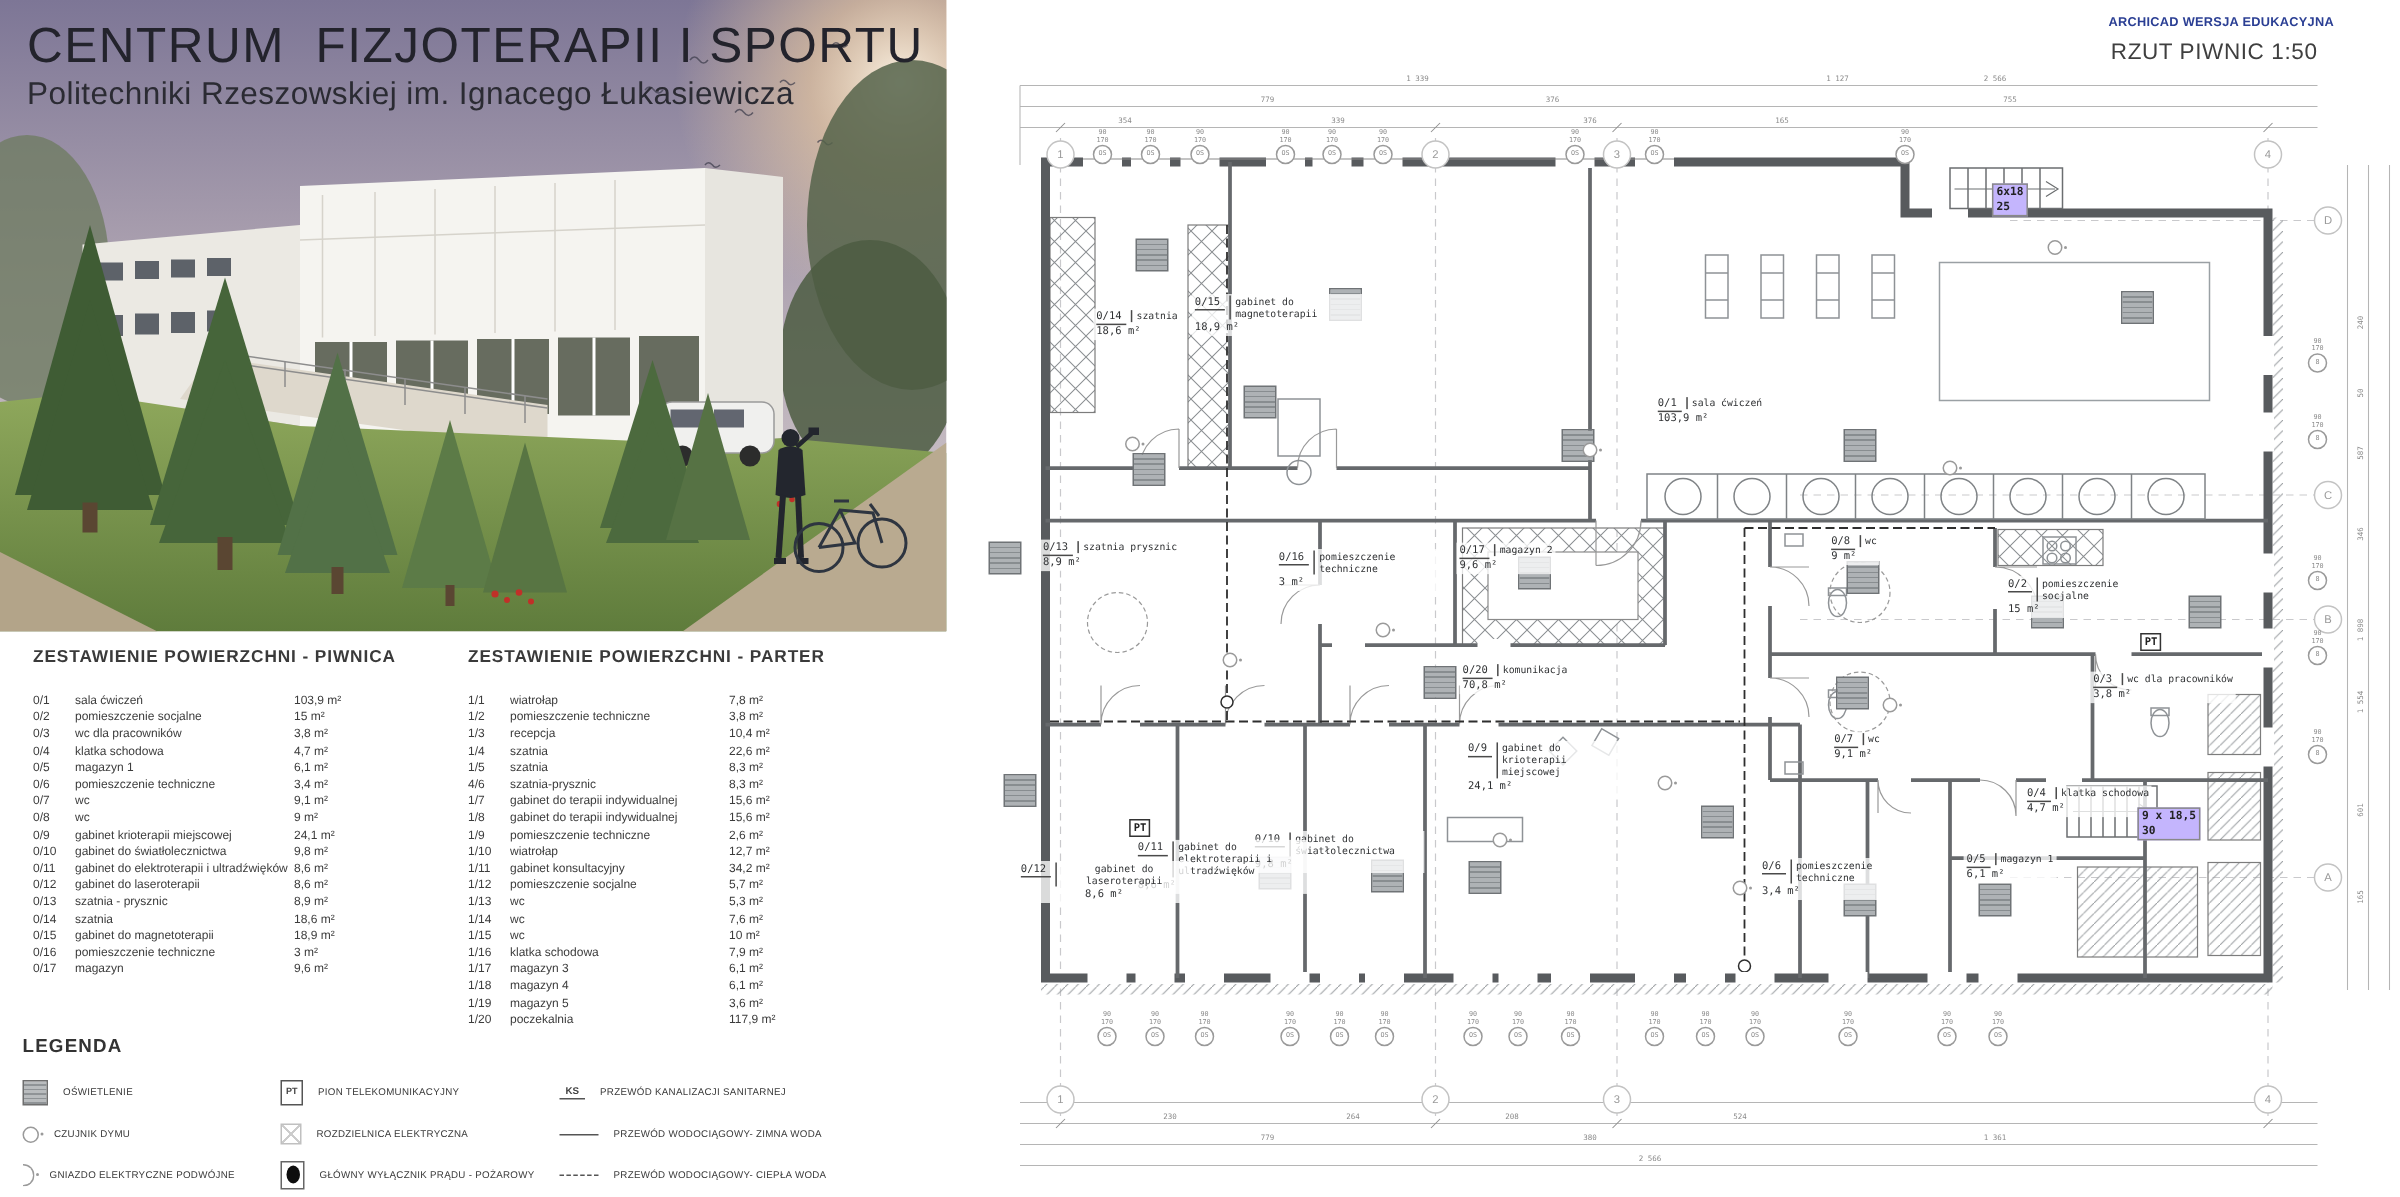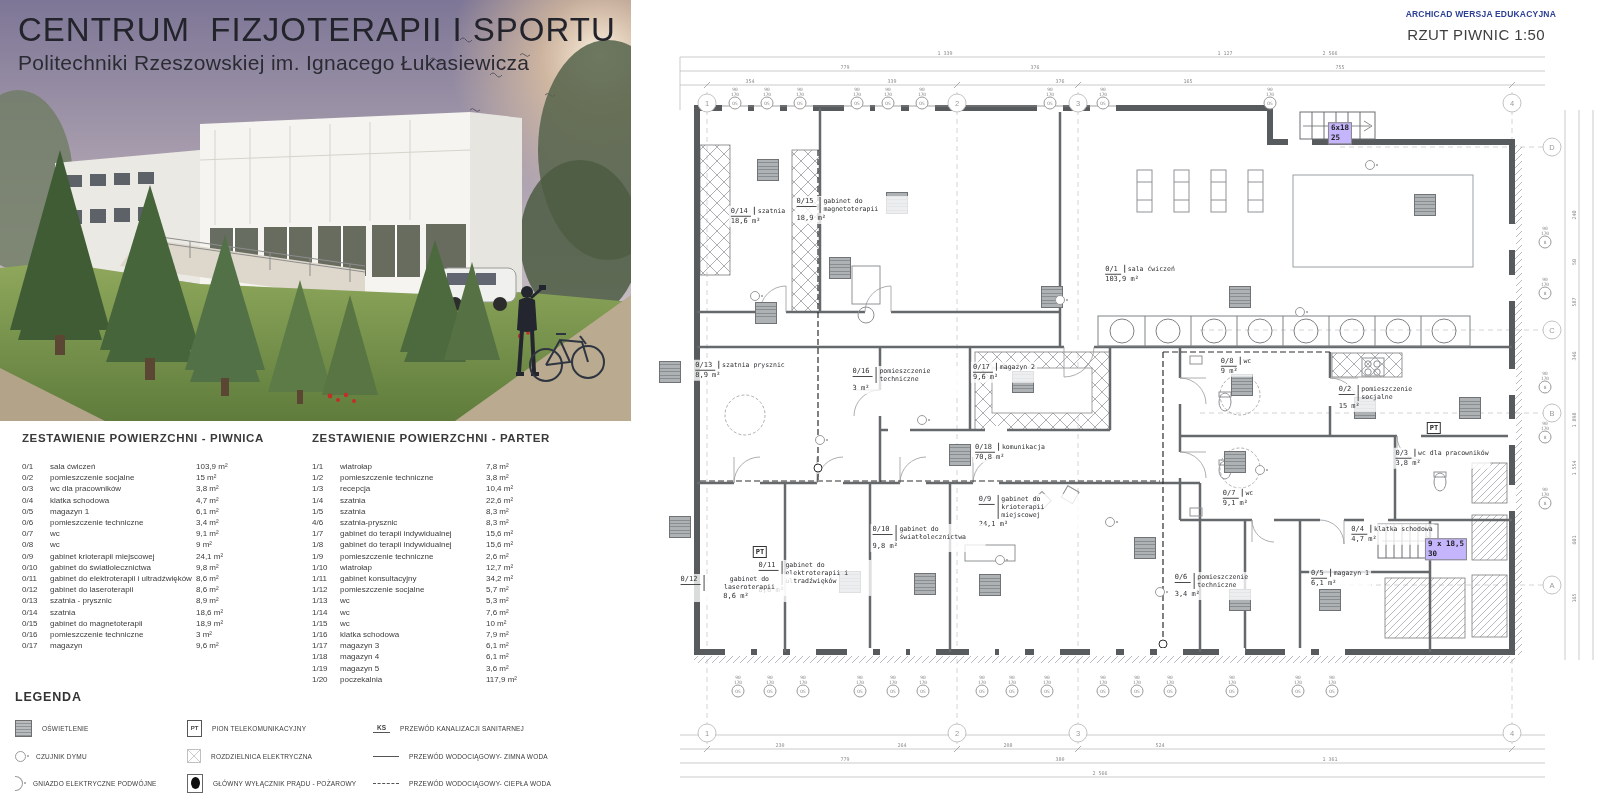--- a/index.html
+++ b/index.html
@@ -1057,21 +1057,21 @@
       <div class="stamp" style="left: 596px; top: 366px;">
         <div class="l1"><span class="sid">0/8</span><span class="snm">wc</span></div>
         <div class="sar">9 m²</div>
       </div>
 
       <div class="stamp" style="left: 392px; top: 512px;">
         <div class="l1"><span class="sid">0/9</span><span class="snm">gabinet do krioterapii miejscowej</span></div>
         <div class="sar">24,1 m²</div>
       </div>
 
-      <div class="stamp" style="left: 252px; top: 538px; margin-left: 36px;">
+      <div class="stamp" style="left: 252px; top: 568px;">
         <div class="l1"><span class="sid">0/10</span><span class="snm">gabinet do światłolecznictwa</span></div>
         <div class="sar">9,8 m²</div>
       </div>
 
       <div class="stamp" style="left: 174px; top: 578px;">
         <div class="l1"><span class="sid">0/11</span><span class="snm">gabinet do elektroterapii i ultradźwięków</span></div>
         <div class="sar">8,6 m²</div>
       </div>
 
       <div class="stamp" style="left: 96px; top: 588px; text-align: center;">
@@ -1098,21 +1098,21 @@
         <div class="l1"><span class="sid">0/16</span><span class="snm">pomieszczenie techniczne</span></div>
         <div class="sar">3 m²</div>
       </div>
 
       <div class="stamp" style="left: 364px; top: 372px;">
         <div class="l1"><span class="sid">0/17</span><span class="snm">magazyn 2</span></div>
         <div class="sar">9,6 m²</div>
       </div>
 
       <div class="stamp" style="left: 370px; top: 452px;">
-        <div class="l1"><span class="sid">0/18</span><span class="snm">komunikacja</span></div>
+        <div class="l1"><span class="sid">0/20</span><span class="snm">komunikacja</span></div>
         <div class="sar">70,8 m²</div>
       </div>
     </div>
 
   <div class="overlay">
 
   <div class="snote" style="left: 700px; top: 121px;">
       <div>6x18</div>
         <div>25</div>
     </div>

